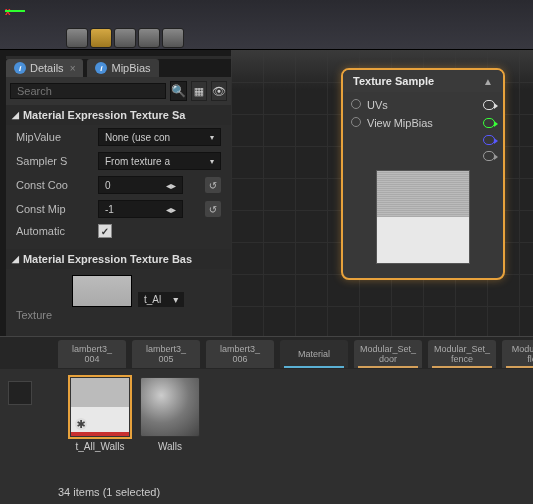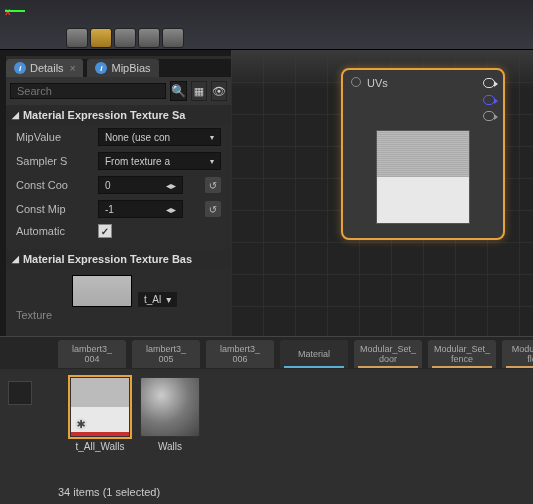--- a/index.html
+++ b/index.html
@@ -36,21 +36,21 @@
 
 .prop-row { display: flex; align-items: center; padding: 3px 10px; gap: 22px; font-size: 11px; color: #bbb; }
 .prop-label { width: 60px; overflow: hidden; white-space: nowrap; }
 .prop-field { flex: 1; background: #1a1a1a; border: 1px solid #111; color: #ccc; padding: 2px 6px; height: 18px; font-size: 10px; display: flex; align-items: center; justify-content: space-between; }
 .prop-field .chev { font-size: 8px; }
 .reset-btn { width: 16px; height: 16px; background: #444; border-radius: 2px; display: flex; align-items: center; justify-content: center; font-size: 10px; }
 .checkbox { width: 14px; height: 14px; background: #ddd; border: 1px solid #888; display: flex; align-items: center; justify-content: center; color: #333; font-size: 10px; font-weight: bold; }
 
 .tex-preview-row { display: flex; align-items: flex-end; padding: 6px 10px 2px 66px; gap: 6px; }
 .tex-preview { width: 60px; height: 32px; background: linear-gradient(#bbb, #aaa); border: 1px solid #000; }
-.tex-dd { background: #1a1a1a; color: #ccc; padding: 2px 6px; font-size: 10px; display: flex; align-items: center; gap: 5px; }
+.tex-dd { background: #1a1a1a; color: #ccc; padding: 2px 6px; font-size: 10px; display: flex; align-items: center; gap: 12px; }
 
 .node { position: absolute; top: 68px; left: 341px; width: 164px; background: #383838; border: 2px solid #e8a23c; border-radius: 8px; box-shadow: 0 0 8px rgba(232,162,60,0.4); }
 .node-header { background: #3a3a3a; padding: 5px 10px; border-radius: 6px 6px 0 0; display: flex; justify-content: space-between; align-items: center; font-weight: bold; color: #e8e8e8; }
 .node-header .tri { color: #aaa; font-size: 10px; }
 .node-body { padding: 4px 0; }
 .node-row { display: flex; align-items: center; justify-content: space-between; padding: 3px 8px; font-size: 11px; }
 .pin-in { display: flex; align-items: flex-start; gap: 6px; }
 .pin-circle { width: 10px; height: 10px; border-radius: 50%; border: 1.5px solid #888; background: transparent; }
 .pin-out { width: 12px; height: 10px; border-radius: 5px; border: 1.5px solid; background: transparent; position: relative; }
 .pin-out::after { content: ''; position: absolute; right: -4px; top: 2px; border-left: 4px solid currentColor; border-top: 3px solid transparent; border-bottom: 3px solid transparent; }
@@ -175,28 +175,39 @@
       <span>t_Al</span>
         <span class="chev">▾</span>
     </div>
   </div>
   <div class="prop-row" style="padding-top:0">
     <span class="prop-label" style="color:#888">Texture</span>
   </div>
 </div>
 
 <div class="node">
+  <div class="node-header">
+    <span>Texture Sample</span>
+    <span class="tri">▲</span>
+  </div>
   <div class="node-body">
     <div class="node-row">
       <div class="pin-in">
           <div class="pin-circle"></div>
         <span>UVs</span>
         </div>
       <div class="pin-out pin-white"></div>
     </div>
+    <div class="node-row">
+      <div class="pin-in">
+          <div class="pin-circle"></div>
+        <span>View MipBias</span>
+        </div>
+      <div class="pin-out pin-green"></div>
+    </div>
     <div class="node-row" style="justify-content:flex-end">
       <div class="pin-out pin-blue"></div>
     </div>
     <div class="node-row" style="justify-content:flex-end">
       <div class="pin-out pin-gray"></div>
     </div>
     <div class="node-tex">
       <div class="node-tex-top"></div>
       <div class="node-tex-bot"></div>
     </div>

